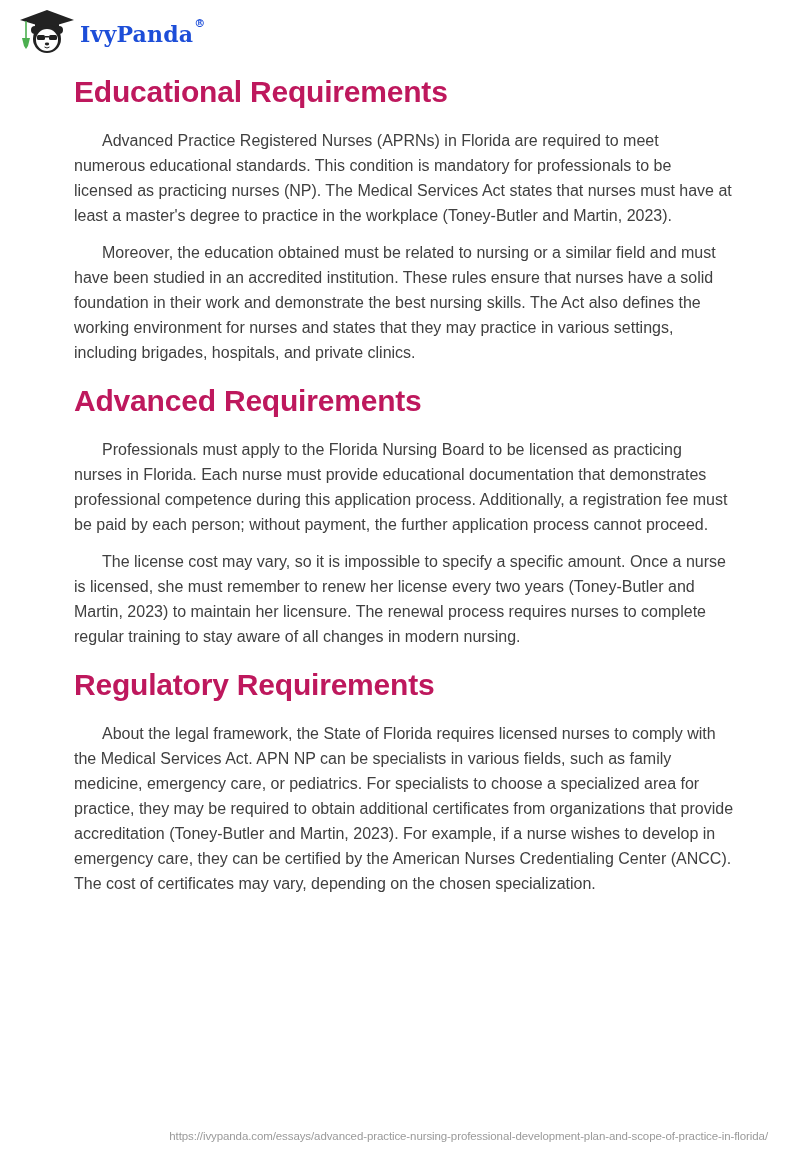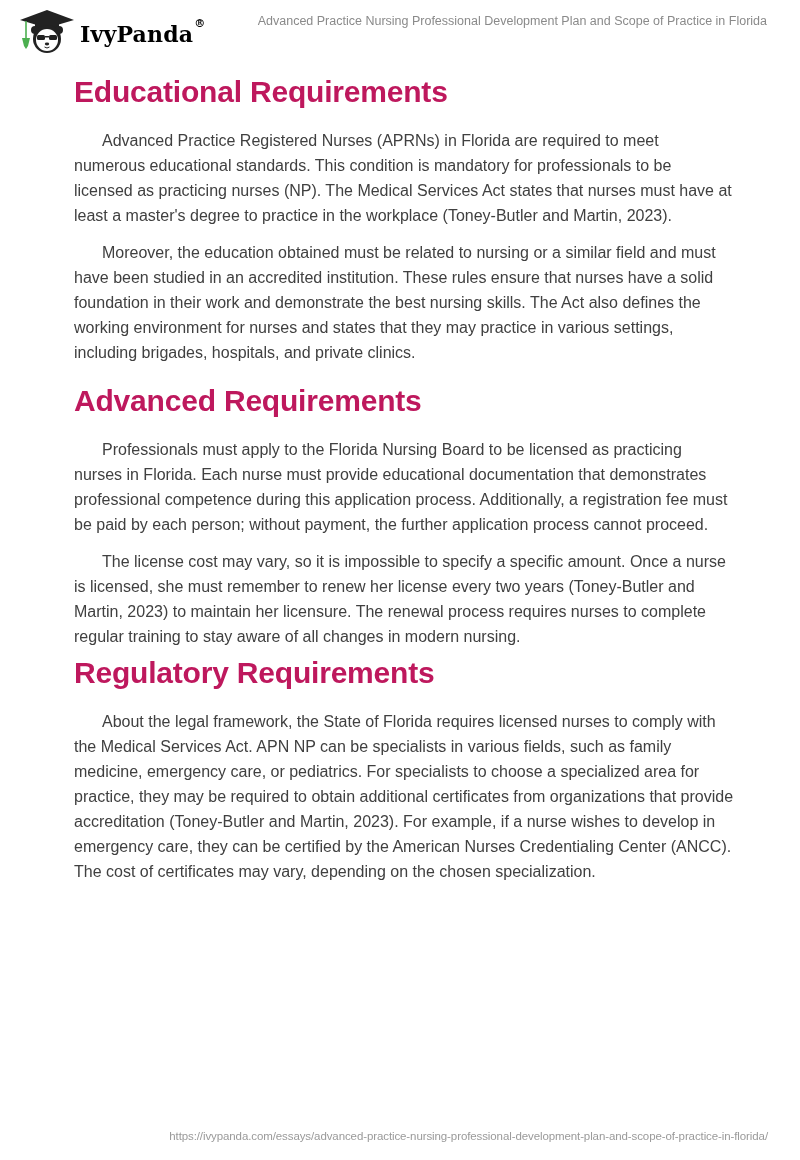--- a/index.html
+++ b/index.html
@@ -1,20 +1,20 @@
 <!DOCTYPE html>
 <html><head>
 <meta charset="utf-8">
 <style>
   html, body { margin: 0; padding: 0; background: #ffffff; }
   body { width: 800px; height: 1160px; position: relative; overflow: hidden; font-family: "Liberation Sans", sans-serif; color: #222222; }
   .header { position: absolute; left: 0; top: 0; width: 800px; height: 60px; }
   .logo { position: absolute; left: 18px; top: 8px; display: flex; align-items: center; }
   .logo svg { width: 58px; height: 48px; display: block; }
-  .logo-text { font-family: "DejaVu Serif", "Liberation Serif", serif; font-weight: bold; font-size: 22px; color: #000000; margin-left: 4px; margin-top: 4px; letter-spacing: 0.2px; }
+  .logo-text { font-family: "DejaVu Serif", "Liberation Serif", serif; font-weight: bold; font-size: 22px; color: #1d4ed8; margin-left: 4px; margin-top: 4px; letter-spacing: 0.2px; }
   .logo-text sup { font-size: 11px; font-weight: bold; vertical-align: top; position: relative; top: -4px; margin-left: 1px; }
   .doc-title { position: absolute; right: 33px; top: 14px; font-size: 12.5px; color: #8a8a8a; white-space: nowrap; }
   .content { position: absolute; left: 74px; top: 68px; width: 660px; }
   h2 { font-size: 30px; font-weight: bold; color: #be185d; margin: 0; line-height: 48px; letter-spacing: -0.2px; }
   p { font-size: 16px; line-height: 25px; margin: 0; text-indent: 28px; color: #404040; }
   .sec-edu h2 { margin-top: 0; }
   .p-gap { height: 12px; }
   .footer { position: absolute; right: 32px; top: 1130px; font-size: 11.5px; color: #9a9a9a; white-space: nowrap; letter-spacing: -0.1px; }
 </style>
 </head>
@@ -40,42 +40,41 @@
         <rect x="19" y="27" width="8" height="5" rx="1.5" fill="#222"></rect>
         <rect x="31" y="27" width="8" height="5" rx="1.5" fill="#222"></rect>
         <rect x="27" y="28" width="4" height="1.5" fill="#222"></rect>
 
         <ellipse cx="29" cy="36" rx="2.2" ry="1.4" fill="#222"></ellipse>
         <path d="M26.5,39 Q29,41 31.5,39" stroke="#222" stroke-width="1" fill="none"></path>
       </svg>
     </span>
     <span class="logo-text"><span>IvyPanda</span><sup>®</sup></span>
   </div>
-  <div class="doc-title">Advanced Practice Nursing Professional Development Plan and Scope of Practice in Florida</div>
 </div>
 
 <div class="content">
 
   <section class="sec-edu">
     <h2>Educational Requirements</h2>
     <div style="height:12px"></div>
     <p>Advanced Practice Registered Nurses (APRNs) in Florida are required to meet numerous educational standards. This condition is mandatory for professionals to be licensed as practicing nurses (NP). The Medical Services Act states that nurses must have at least a master's degree to practice in the workplace (Toney-Butler and Martin, 2023).</p>
     <div class="p-gap"></div>
     <p>Moreover, the education obtained must be related to nursing or a similar field and must have been studied in an accredited institution. These rules ensure that nurses have a solid foundation in their work and demonstrate the best nursing skills. The Act also defines the working environment for nurses and states that they may practice in various settings, including brigades, hospitals, and private clinics.</p>
   </section>
 
   <section style="margin-top:12px;">
     <h2>Advanced Requirements</h2>
     <div style="height:12px"></div>
     <p>Professionals must apply to the Florida Nursing Board to be licensed as practicing nurses in Florida. Each nurse must provide educational documentation that demonstrates professional competence during this application process. Additionally, a registration fee must be paid by each person; without payment, the further application process cannot proceed.</p>
     <div class="p-gap"></div>
     <p>The license cost may vary, so it is impossible to specify a specific amount. Once a nurse is licensed, she must remember to renew her license every two years (Toney-Butler and Martin, 2023) to maintain her licensure. The renewal process requires nurses to complete regular training to stay aware of all changes in modern nursing.</p>
   </section>
 
-  <section style="margin-top:0;">
+  <section style="margin-top:12px;">
     <h2>Regulatory Requirements</h2>
     <div style="height:12px"></div>
     <p>About the legal framework, the State of Florida requires licensed nurses to comply with the Medical Services Act. APN NP can be specialists in various fields, such as family medicine, emergency care, or pediatrics. For specialists to choose a specialized area for practice, they may be required to obtain additional certificates from organizations that provide accreditation (Toney-Butler and Martin, 2023). For example, if a nurse wishes to develop in emergency care, they can be certified by the American Nurses Credentialing Center (ANCC). The cost of certificates may vary, depending on the chosen specialization.</p>
   </section>
 
 </div>
 
 <div class="footer">https://ivypanda.com/essays/advanced-practice-nursing-professional-development-plan-and-scope-of-practice-in-florida/</div>
 
 </body></html>

